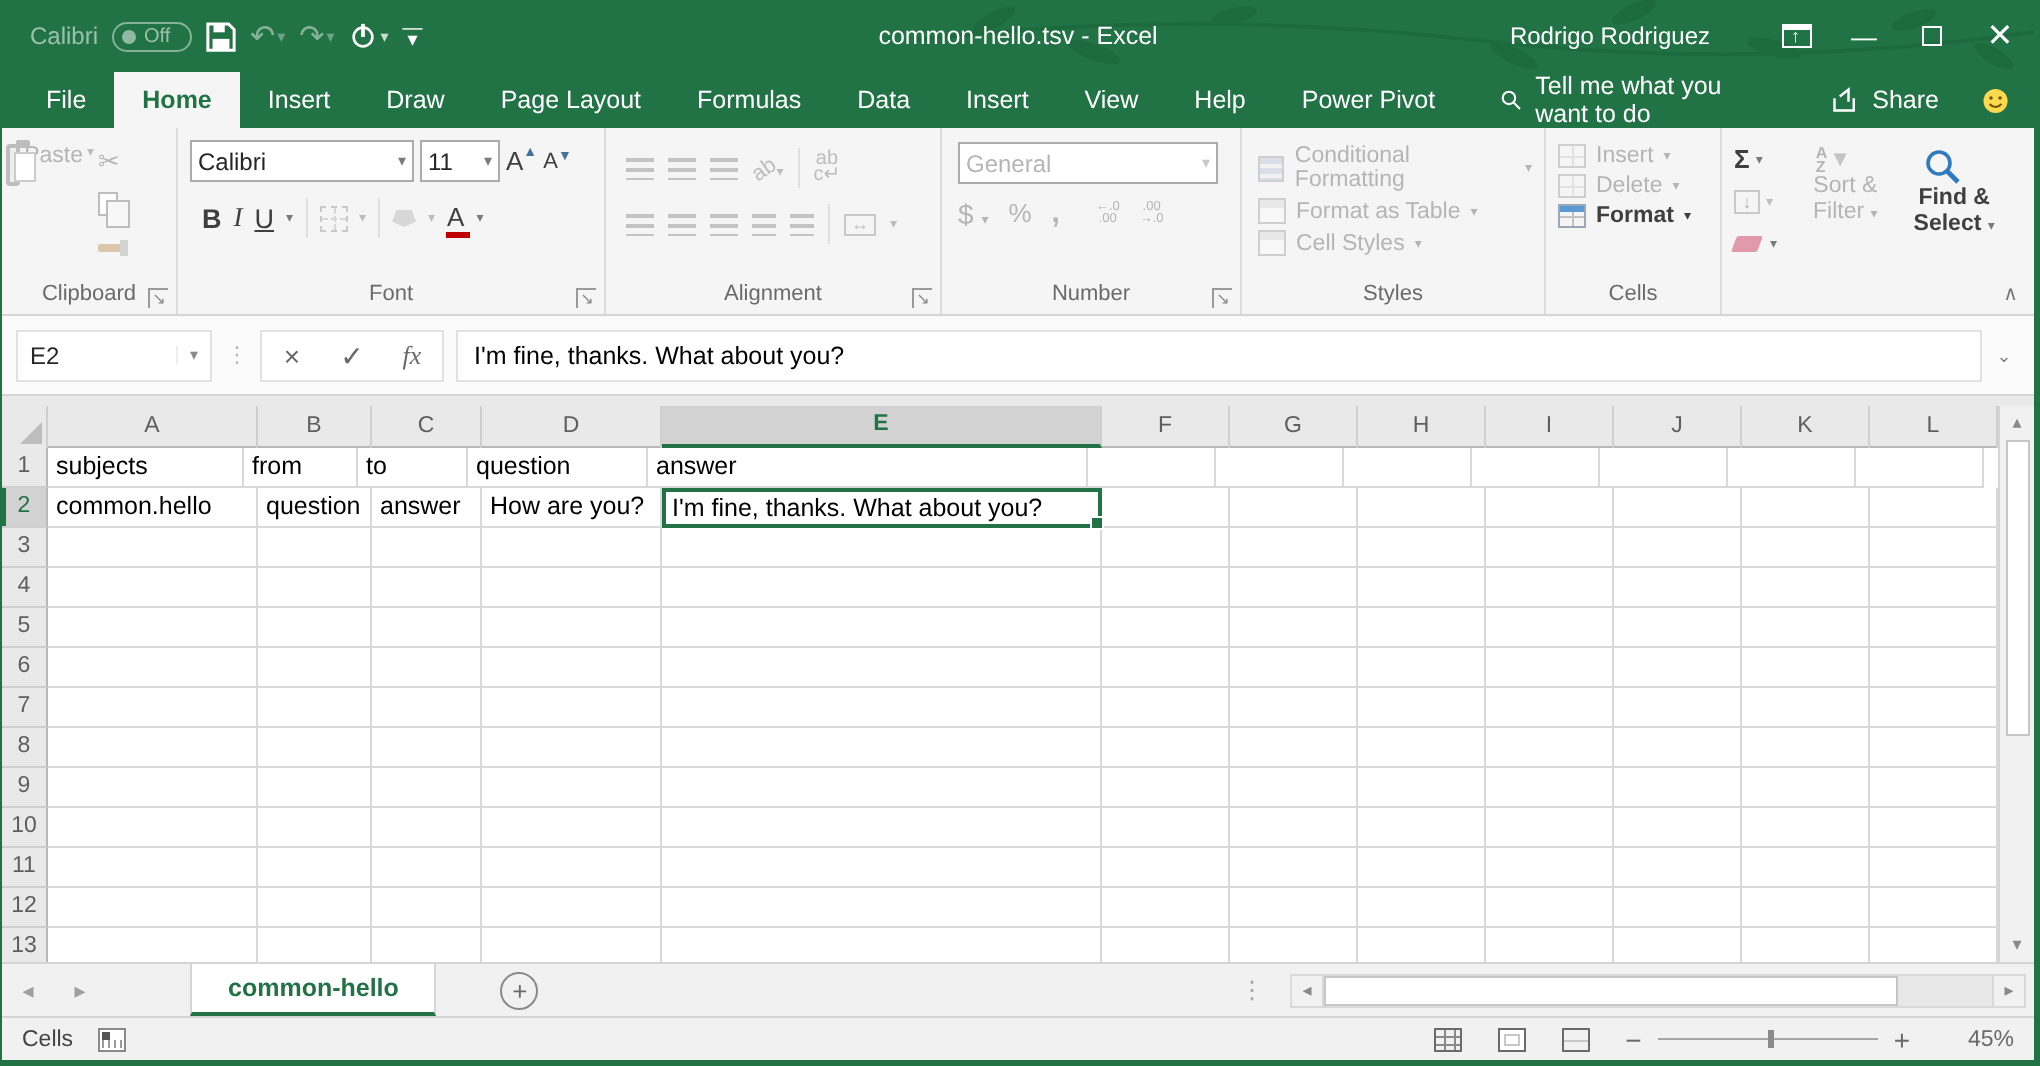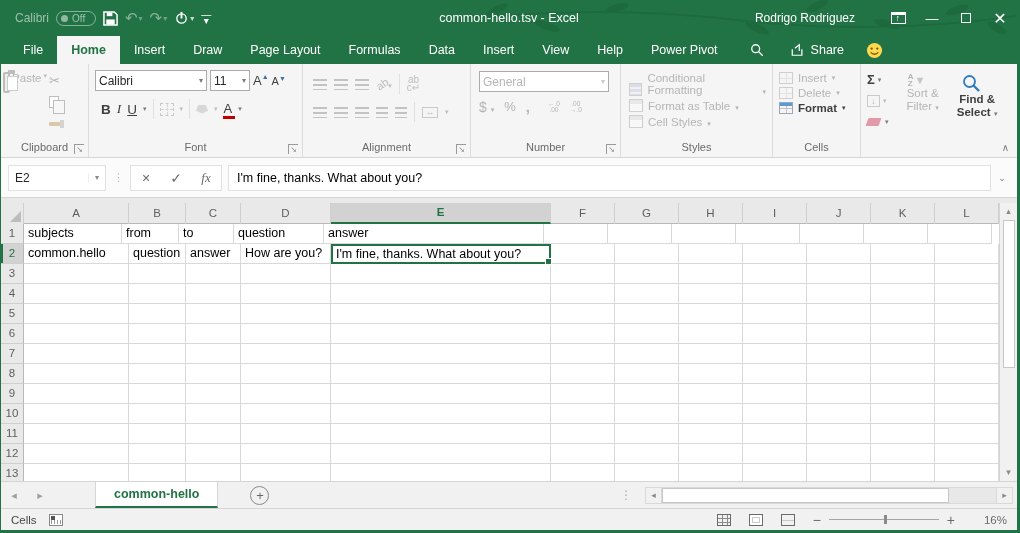--- a/index.html
+++ b/index.html
@@ -77,21 +77,21 @@
   .alg-sep { width:1px; height:20px; background:#e0e0e0; }
   .ab-rot { color:#bdbdbd; font-size:11px; transform:rotate(-35deg); display:inline-block; }
   .abwrap { color:#bdbdbd; font-size:10px; line-height:8px; text-align:center; }
   .merge-icon { width:16px; height:11px; border:1px solid #c9c9c9; color:#bdbdbd; font-size:9px; line-height:9px; text-align:center; }
 
   .numcol { display:flex; flex-direction:column; padding:3px 4px 0 6px; }
   .numrow2 { display:flex; align-items:center; gap:10px; margin-top:6px; color:#b5b5b5; }
   .decgrp { font-size:6.5px; line-height:6px; color:#b5b5b5; text-align:center; }
 
   .stylecol { display:flex; flex-direction:column; gap:3px; padding:4px 4px 0 6px; }
-  .stybtn { display:flex; align-items:flex-end; gap:5px; font-size:11.5px; color:#b5b5b5; }
+  .stybtn { display:flex; align-items:center; gap:5px; font-size:11.5px; color:#b5b5b5; }
   .sty-ico { width:14px; height:13px; border:1px solid #cfcfcf; background:linear-gradient(#e8e8e8 0 4px,#f8f8f8 4px); position:relative; }
   .sty-ico.cf { background:repeating-linear-gradient(to bottom,#d9dee8 0 3px,#f1f1f1 3px 5px); }
 
   .cellscol { display:flex; flex-direction:column; gap:3px; padding:4px 2px 0 4px; }
   .cellbtn { display:flex; align-items:center; gap:5px; font-size:11.5px; }
   .cells-ico { width:14px; height:12px; border:1px solid #cfcfcf; background:
       linear-gradient(to right,transparent 0 6px,#e2e2e2 6px 7px,transparent 7px),
       linear-gradient(to bottom,transparent 0 5px,#e2e2e2 5px 6px,transparent 6px); }
   .cells-ico.fmt { border-color:#9aa7b5; background:
       linear-gradient(#5b9bd5 0 3px,transparent 3px),
@@ -238,20 +238,21 @@
     <div class="rtab">Data</div>
     <div class="rtab">Insert</div>
     <div class="rtab">View</div>
     <div class="rtab">Help</div>
     <div class="rtab">Power Pivot</div>
     <div class="tellme">
       <svg width="14" height="14" viewBox="0 0 16 16">
           <circle cx="6.5" cy="6.5" r="4.5" fill="none" stroke="#fff" stroke-width="1.5"></circle>
           <line x1="10" y1="10" x2="14.5" y2="14.5" stroke="#fff" stroke-width="1.5"></line>
         </svg>
+      <span>Tell me what you want to do</span>
     </div>
     <div class="sharebox">
       <svg width="15" height="14" viewBox="0 0 16 16">
           <path d="M2 7v7h11V7" fill="none" stroke="#fff" stroke-width="1.4"></path>
           <path d="M5 6 L10 2 L10 9" fill="none" stroke="#fff" stroke-width="1.4"></path>
         </svg>
       <span>Share</span>
     </div>
     <svg class="smiley" viewBox="0 0 18 18">
         <circle cx="9" cy="9" r="8" fill="#ffd84d"></circle>
@@ -701,16 +702,16 @@
       <span class="view-ico normal"></span>
       <span class="view-ico layout"></span>
       <span class="view-ico break"></span>
       <div class="zoomer">
         <span style="font-size:14px;">−</span>
         <span class="z-track">
             <span class="z-thumb"></span>
           </span>
         <span style="font-size:14px;">+</span>
       </div>
-      <span class="z-val">16%</span>
+      <span class="z-val">45%</span>
     </div>
   </div>
 </div>
 
 </body></html>

